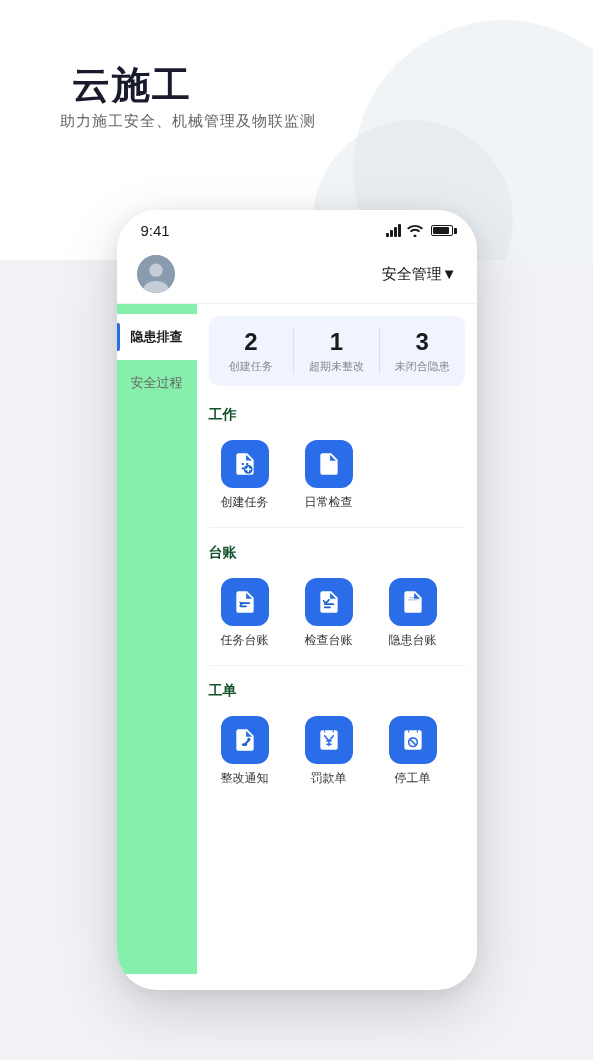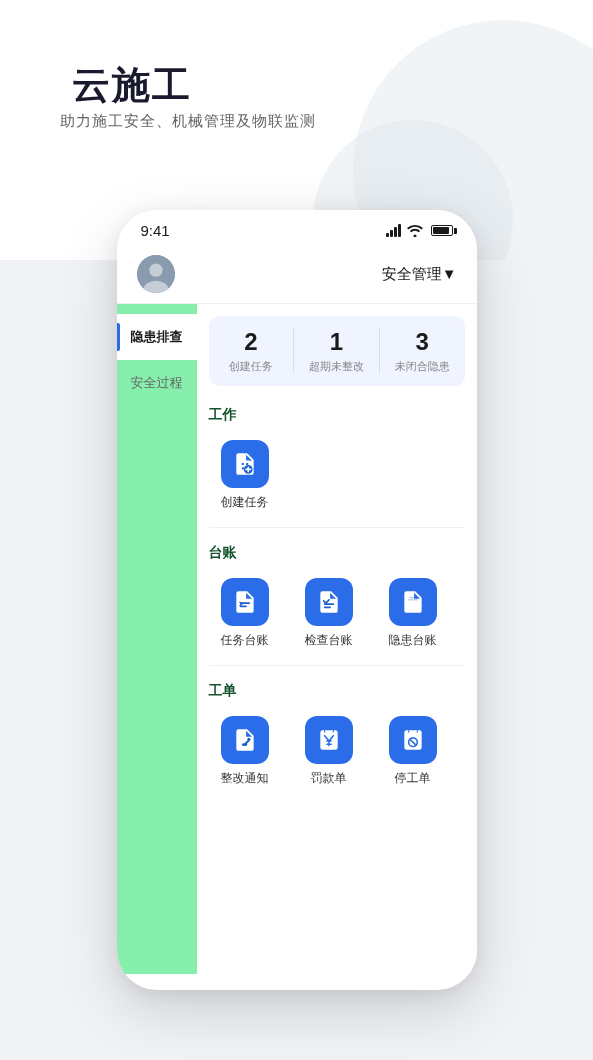--- a/index.html
+++ b/index.html
@@ -346,20 +346,30 @@
             <svg viewBox="0 0 24 24">
               <path d="M14 2H6a2 2 0 00-2 2v16a2 2 0 002 2h12a2 2 0 002-2V8l-6-6zm-1 7V3.5L18.5 9H13zm-2 4h-2v-2h2v2zm4 0h-2v-2h2v2zm-4 4h-2v-2h2v2zm4 0h-2v-2h2v2z" fill="white"></path>
               <path d="M12 5v4h4" fill="none" stroke="white" stroke-width="0.5"></path>
               <circle cx="15" cy="17" r="4" fill="#1a5fcc"></circle>
               <path d="M15 15v4M13 17h4" stroke="white" stroke-width="1.5" stroke-linecap="round"></path>
             </svg>
           </div>
           <span class="icon-label">创建任务</span>
         </div>
 
+        <div class="icon-item">
+          <div class="icon-box">
+            <svg viewBox="0 0 24 24">
+              <path d="M14 2H6a2 2 0 00-2 2v16a2 2 0 002 2h12a2 2 0 002-2V8l-6-6zm-1 7V3.5L18.5 9H13z" fill="white"></path>
+              <circle cx="13" cy="16" r="3.5" fill="none" stroke="white" stroke-width="1.5"></circle>
+              <path d="M15.5 18.5l2 2" stroke="white" stroke-width="1.5" stroke-linecap="round"></path>
+            </svg>
+          </div>
+          <span class="icon-label">日常检查</span>
+        </div>
       </div>
 
       <div class="section-divider"></div>
 
       <div class="section-title">台账</div>
       <div class="icon-grid">
 
         <div class="icon-item">
           <div class="icon-box">
             <svg viewBox="0 0 24 24">

